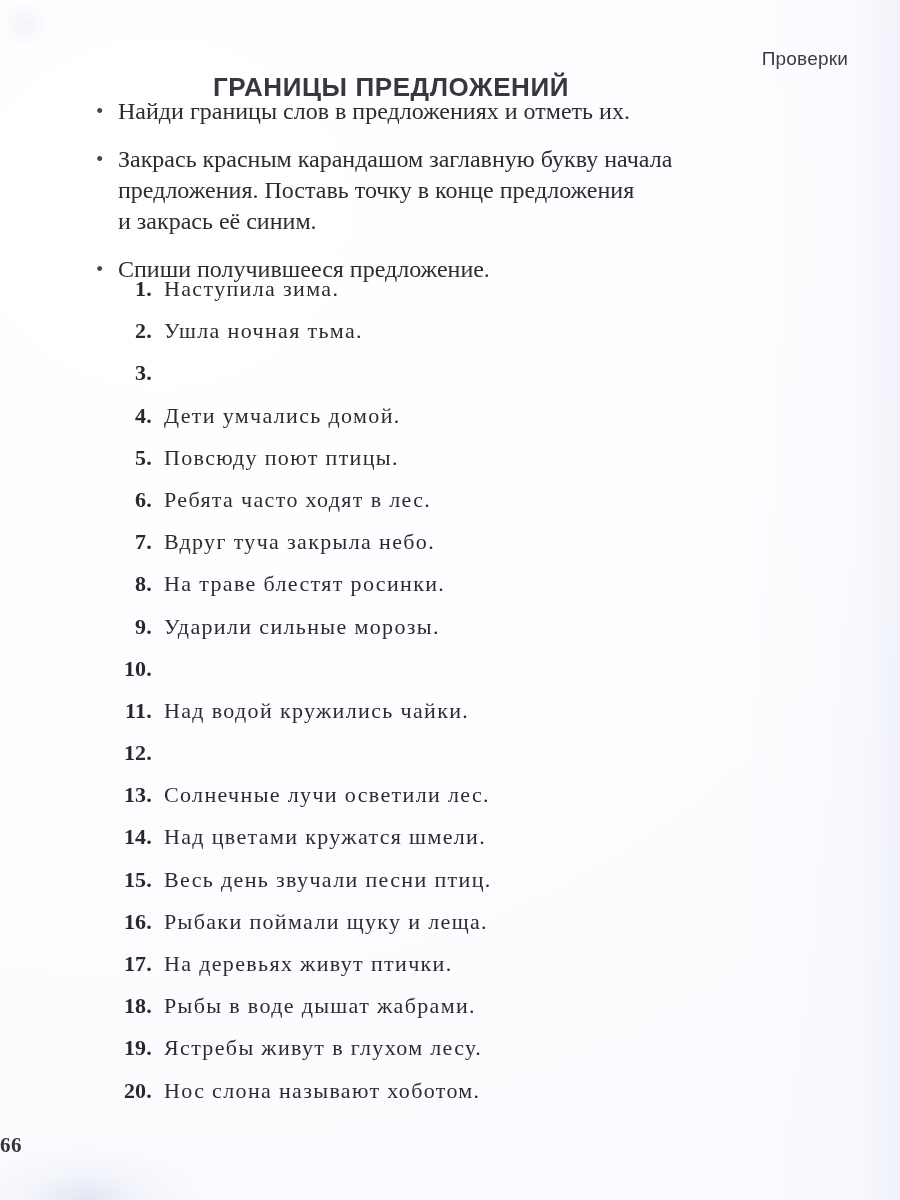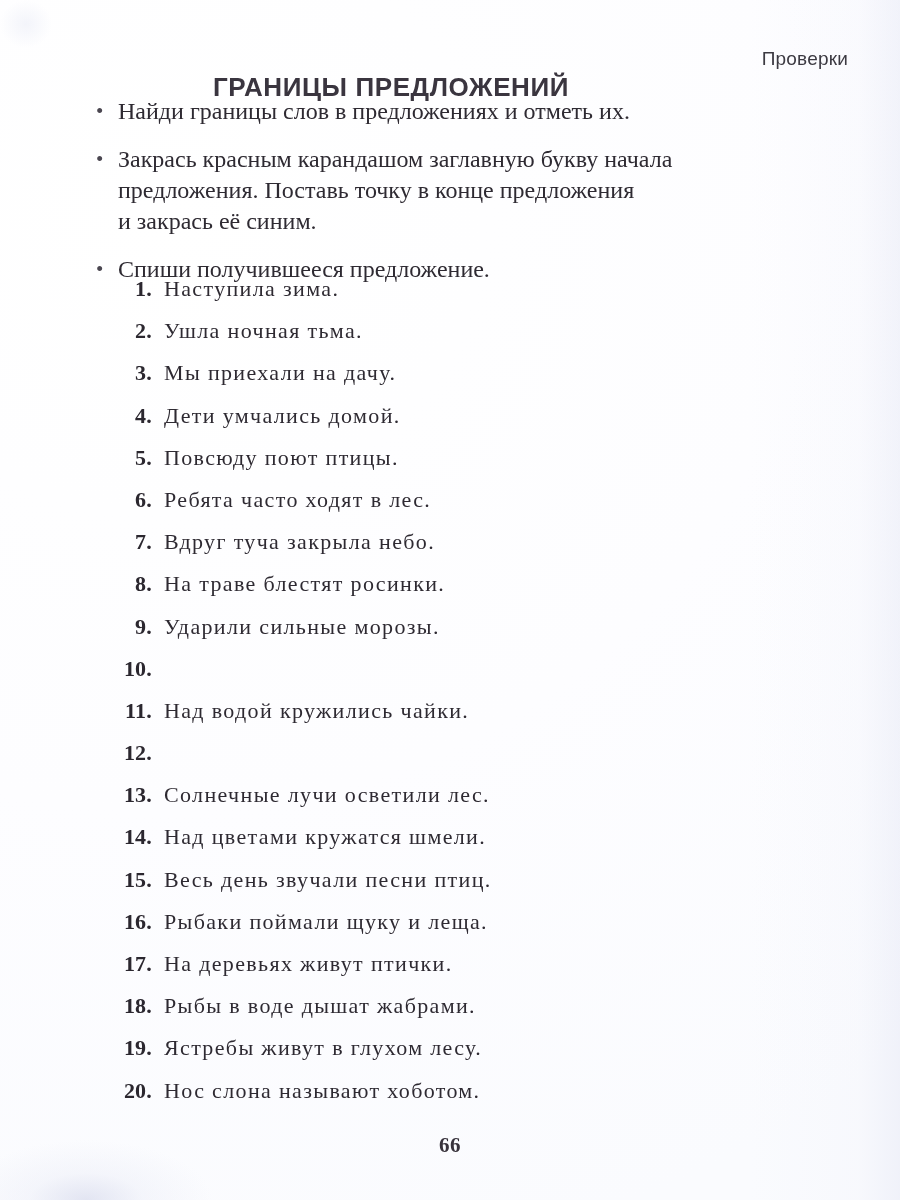--- a/index.html
+++ b/index.html
@@ -146,21 +146,21 @@
     color: #2e2a32;
     white-space: nowrap;
   }
 
   
   .folio {
     position: absolute;
     bottom: 42px;
     left: 0;
     width: 900px;
-    text-align: center;
+    text-align: left;
     font-weight: bold;
     font-size: 21px;
     color: #38333c;
     letter-spacing: 0.5px;
   }
 </style>
 </head>
 <body>
 
 <div class="page">
@@ -201,21 +201,20 @@
       <div class="sentence-row">
         <span class="sentence-num">1.</span>
         <span class="sentence-text">Наступила зима.</span>
       </div>
       <div class="sentence-row">
         <span class="sentence-num">2.</span>
         <span class="sentence-text">Ушла ночная тьма.</span>
       </div>
       <div class="sentence-row">
         <span class="sentence-num">3.</span>
-        <span class="sentence-text">Мы приехали на дачу.</span>
       </div>
       <div class="sentence-row">
         <span class="sentence-num">4.</span>
         <span class="sentence-text">Дети умчались домой.</span>
       </div>
       <div class="sentence-row">
         <span class="sentence-num">5.</span>
         <span class="sentence-text">Повсюду поют птицы.</span>
       </div>
       <div class="sentence-row">

